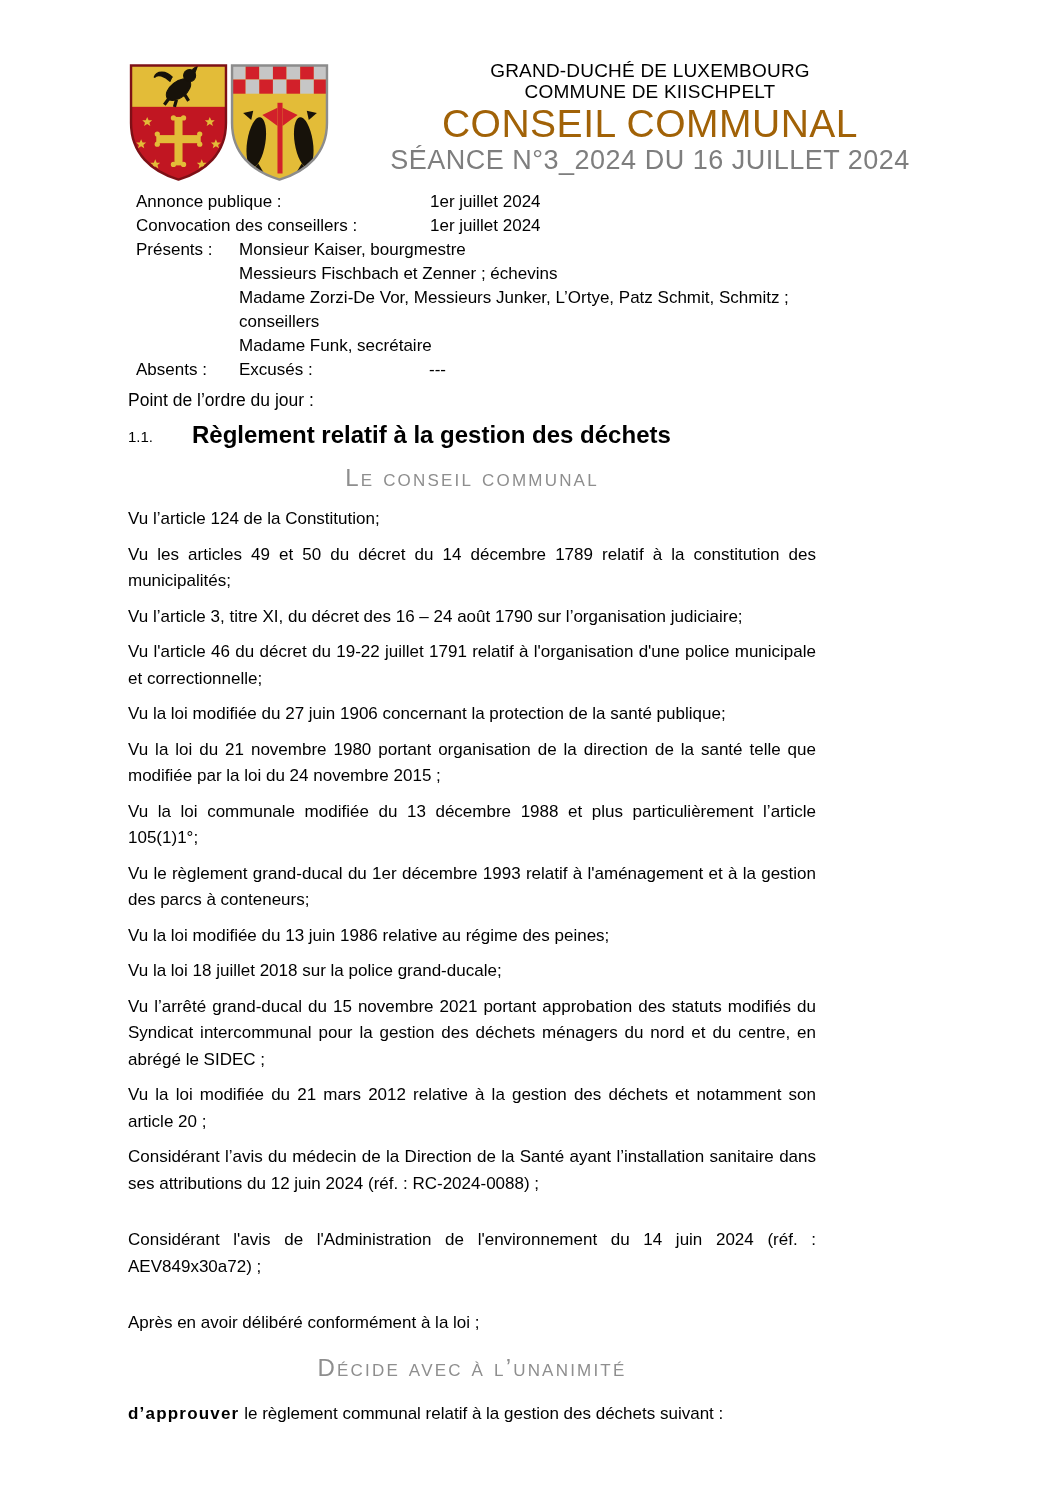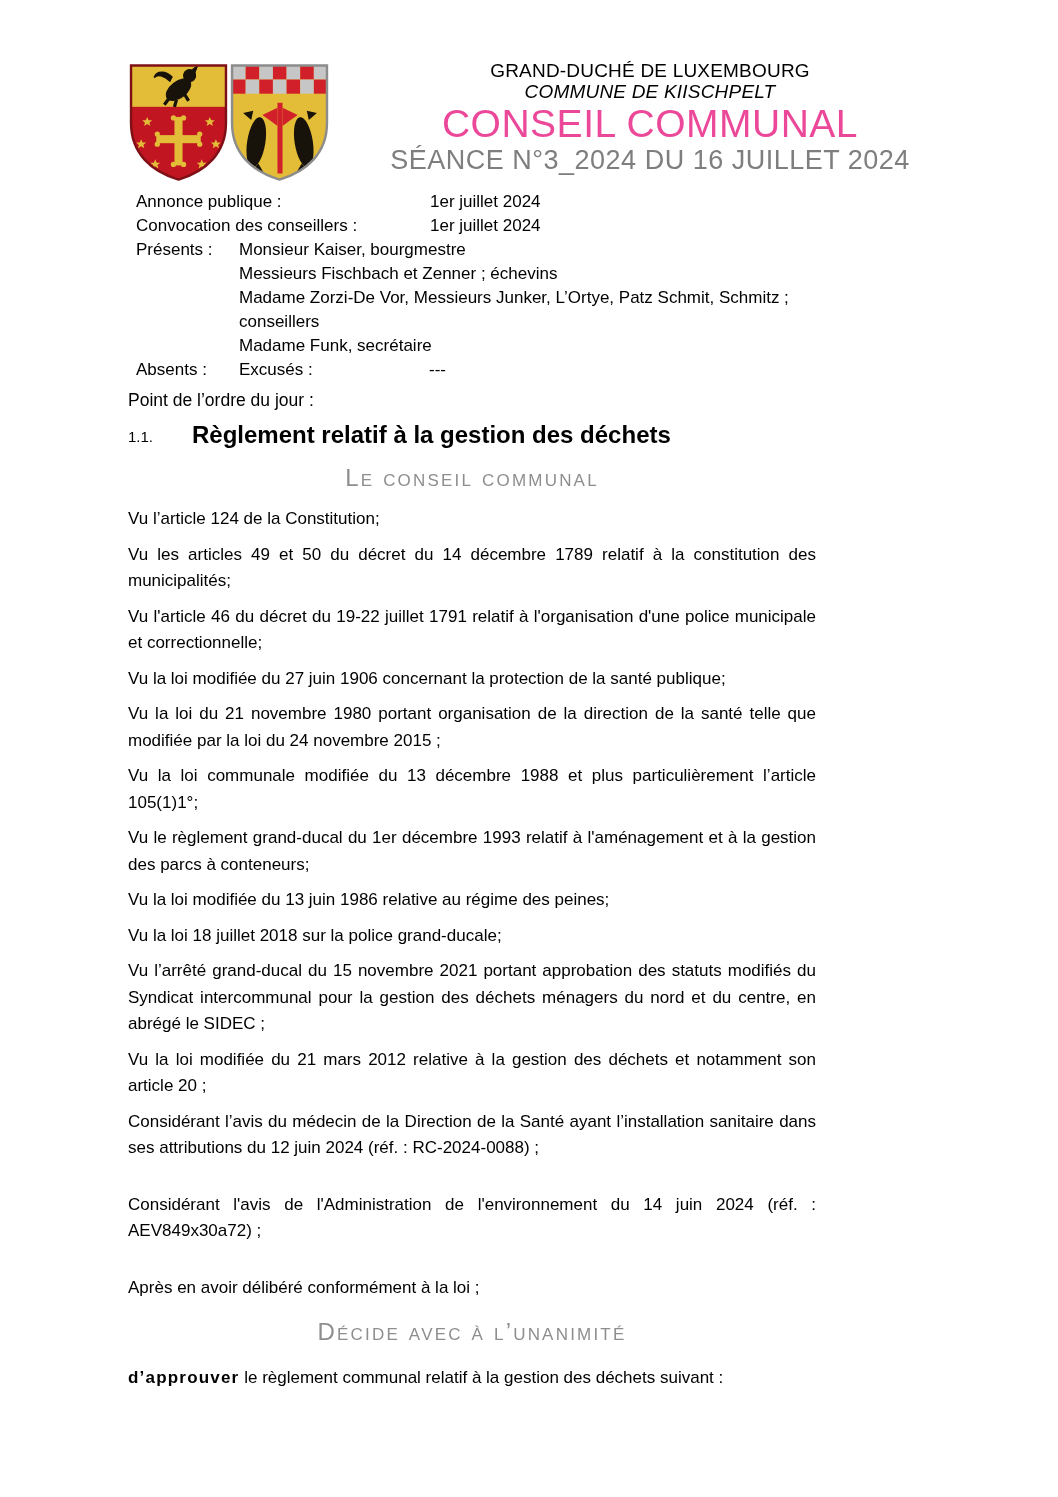--- a/index.html
+++ b/index.html
@@ -9,22 +9,22 @@
     background:#ffffff;
     font-family:"Liberation Sans", sans-serif;
     color:#000;
     overflow:hidden;
   }
   
   .header{position:relative;padding-top:60px;}
   .crest{position:absolute;left:128px;top:62px;width:202px;height:124px;}
   .header-text{margin-left:330px;width:640px;text-align:center;}
   .h-country{font-size:19px;line-height:21px;letter-spacing:0.2px;}
-  .h-commune{font-size:19px;line-height:21px;letter-spacing:0.2px;font-style:italic;}
-  .h-title{font-size:39px;line-height:41px;color:#ec4899;letter-spacing:0.5px;margin-top:1px;}
+  .h-commune{font-size:19px;line-height:21px;letter-spacing:0.2px;}
+  .h-title{font-size:39px;line-height:41px;color:#a16207;letter-spacing:0.5px;margin-top:1px;}
   .h-session{font-size:27px;line-height:30px;color:#7E7E7E;letter-spacing:0.5px;margin-top:1px;}
   
   .meta{margin:15px 120px 0 136px;font-size:17px;line-height:24px;}
   .meta-row{display:flex;align-items:flex-start;}
   .m-col1{flex:0 0 103px;}
   .m-col2{flex:0 0 190px;}
   .m-wide{flex:0 0 294px;}
   .presents-lines{flex:1;}
   
   .bodytext{margin:0 123px 0 128px;font-size:17px;}
@@ -167,20 +167,21 @@
       <span class="agenda-num">1.1.</span>
       <span class="agenda-title">Règlement relatif à la gestion des déchets</span>
     </div>
 
     <div class="gray-heading">Le conseil communal</div>
 
     <div>
 
     <p class="para">Vu l’article 124 de la Constitution;</p>
         <p class="para">Vu les articles 49 et 50 du décret du 14 décembre 1789 relatif à la constitution des municipalités;</p>
+        <p class="para">Vu l’article 3, titre XI, du décret des 16 – 24 août 1790 sur l’organisation judiciaire;</p>
         <p class="para">Vu l'article 46 du décret du 19-22 juillet 1791 relatif à l'organisation d'une police municipale et correctionnelle;</p>
         <p class="para">Vu la loi modifiée du 27 juin 1906 concernant la protection de la santé publique;</p>
         <p class="para">Vu la loi du 21 novembre 1980 portant organisation de la direction de la santé telle que modifiée par la loi du 24 novembre 2015 ;</p>
         <p class="para">Vu la loi communale modifiée du 13 décembre 1988 et plus particulièrement l’article 105(1)1°;</p>
         <p class="para">Vu le règlement grand-ducal du 1er décembre 1993 relatif à l'aménagement et à la gestion des parcs à conteneurs;</p>
         <p class="para">Vu la loi modifiée du 13 juin 1986 relative au régime des peines;</p>
         <p class="para">Vu la loi 18 juillet 2018 sur la police grand-ducale;</p>
         <p class="para">Vu l’arrêté grand-ducal du 15 novembre 2021 portant approbation des statuts modifiés du Syndicat intercommunal pour la gestion des déchets ménagers du nord et du centre, en abrégé le SIDEC ;</p>
         <p class="para">Vu la loi modifiée du 21 mars 2012 relative à la gestion des déchets et notamment son article 20 ;</p>
         <p class="para">Considérant l’avis du médecin de la Direction de la Santé ayant l’installation sanitaire dans ses attributions du 12 juin 2024 (réf. : RC-2024-0088) ;</p>

